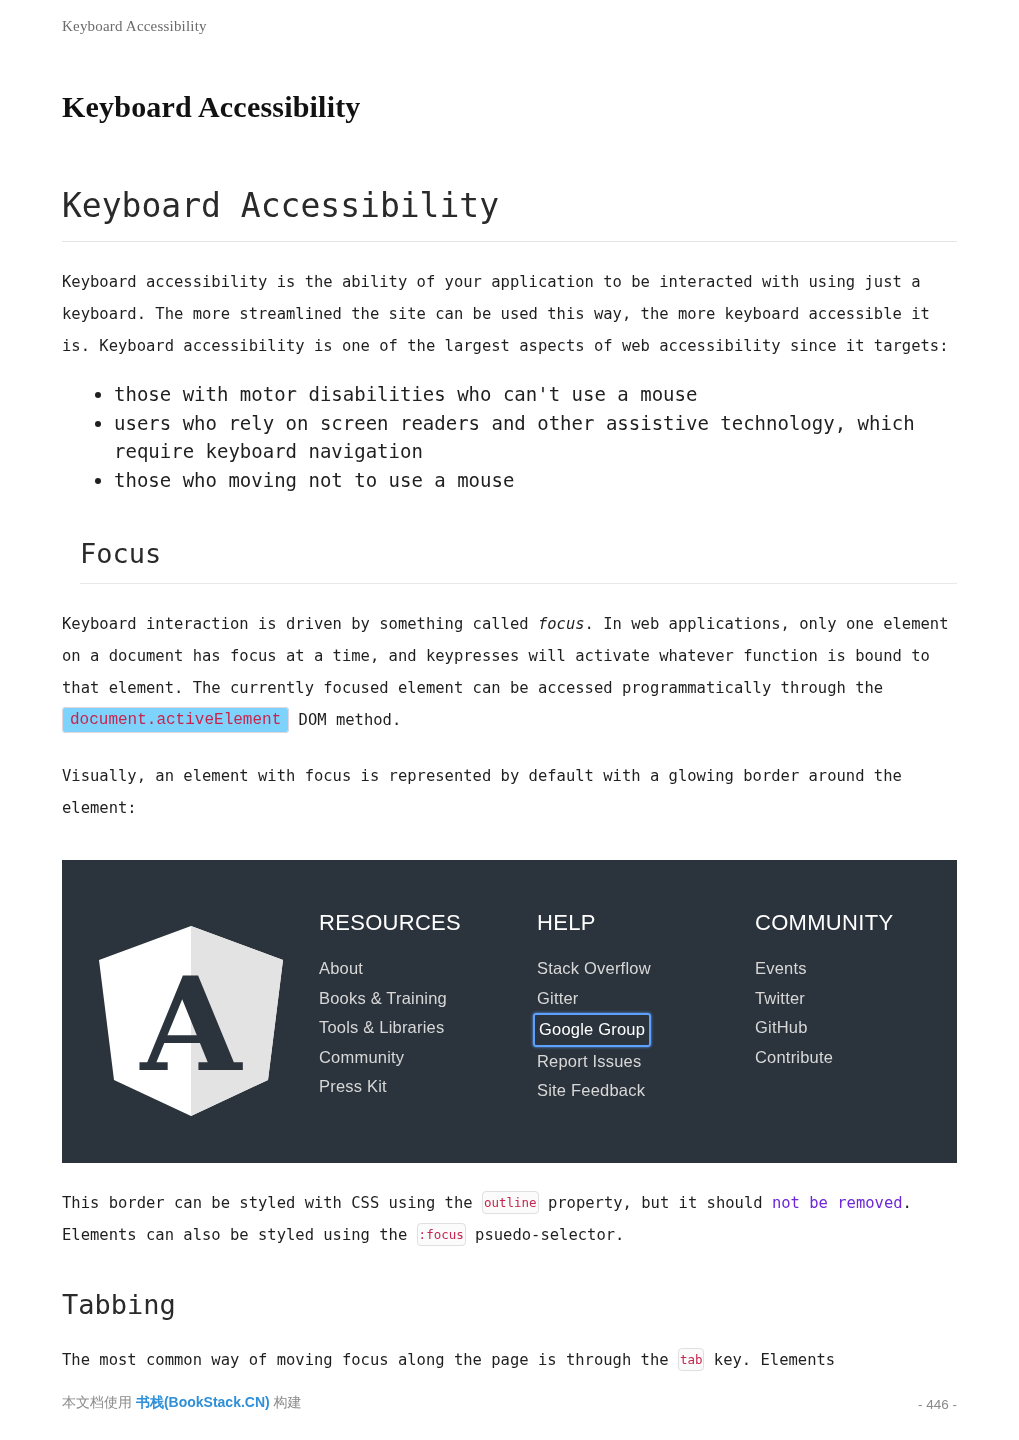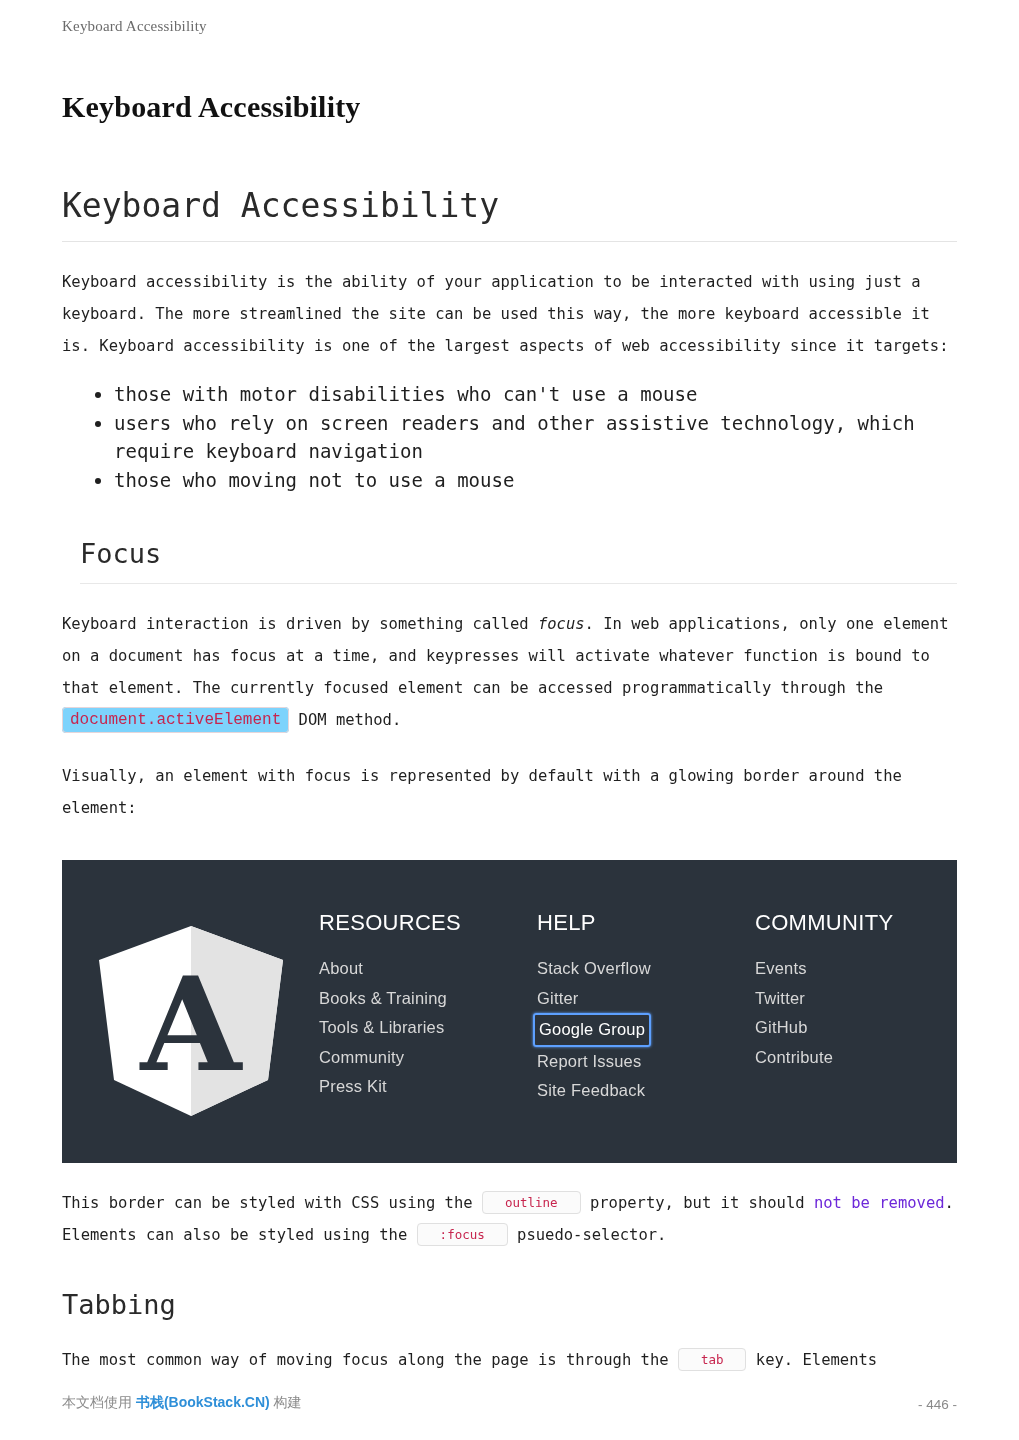--- a/index.html
+++ b/index.html
@@ -92,21 +92,21 @@
     white-space: nowrap;
     vertical-align: 1px;
   }
   code.kbdish {
     font-family: "DejaVu Sans Mono", monospace;
     font-size: 12.5px;
     color: #c7254e;
     background: #fbfbfb;
     border: 1px solid #e0e0e0;
     border-radius: 4px;
-    padding: 3px 22px;
+    padding: 3px 1px;
     white-space: nowrap;
     vertical-align: 1px;
   }
   em.ital { font-style: italic; }
   a.link {
     color: #6d28d9;
     text-decoration: none;
   }
   .figure-box {
     margin-top: 36px;

